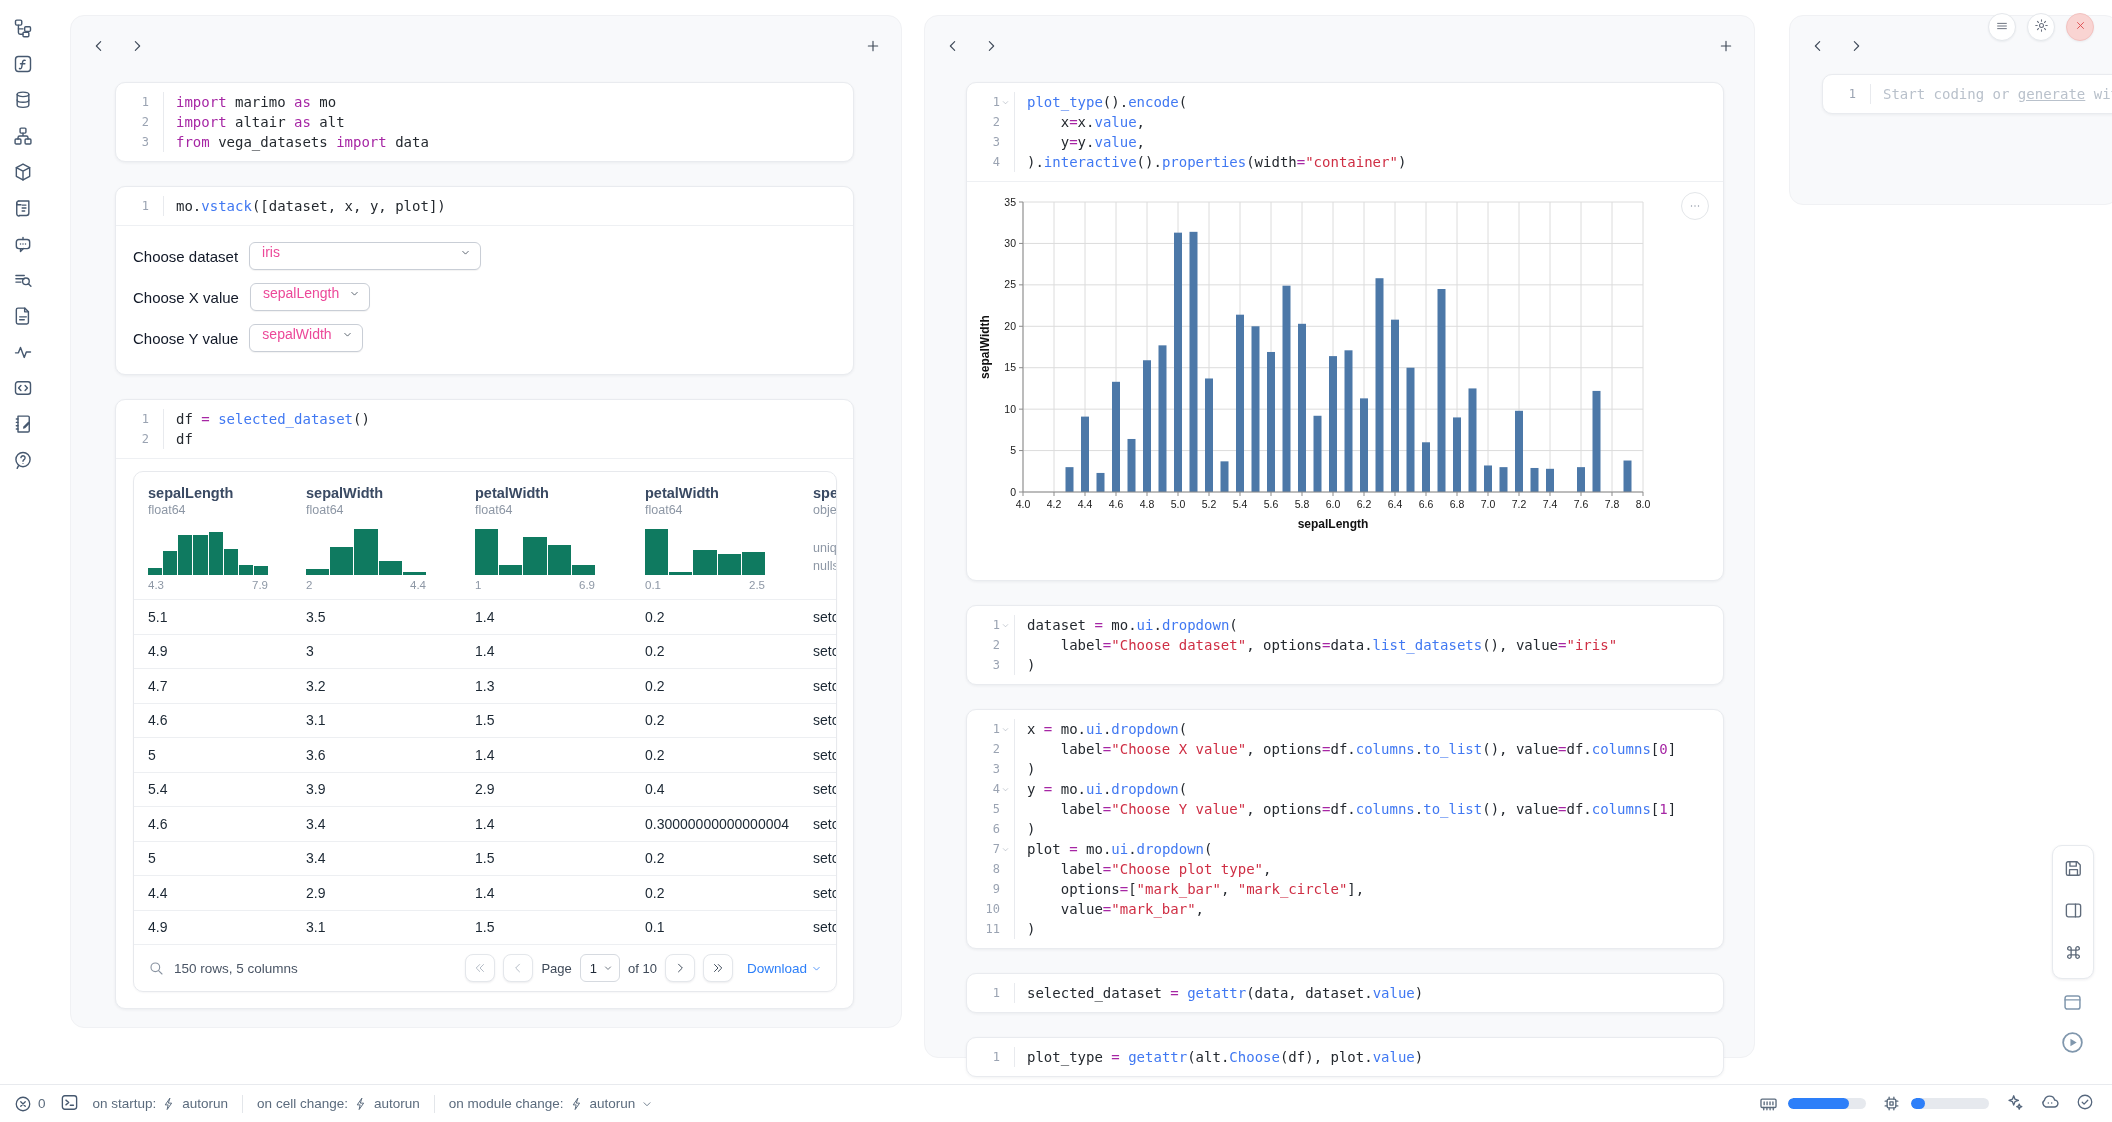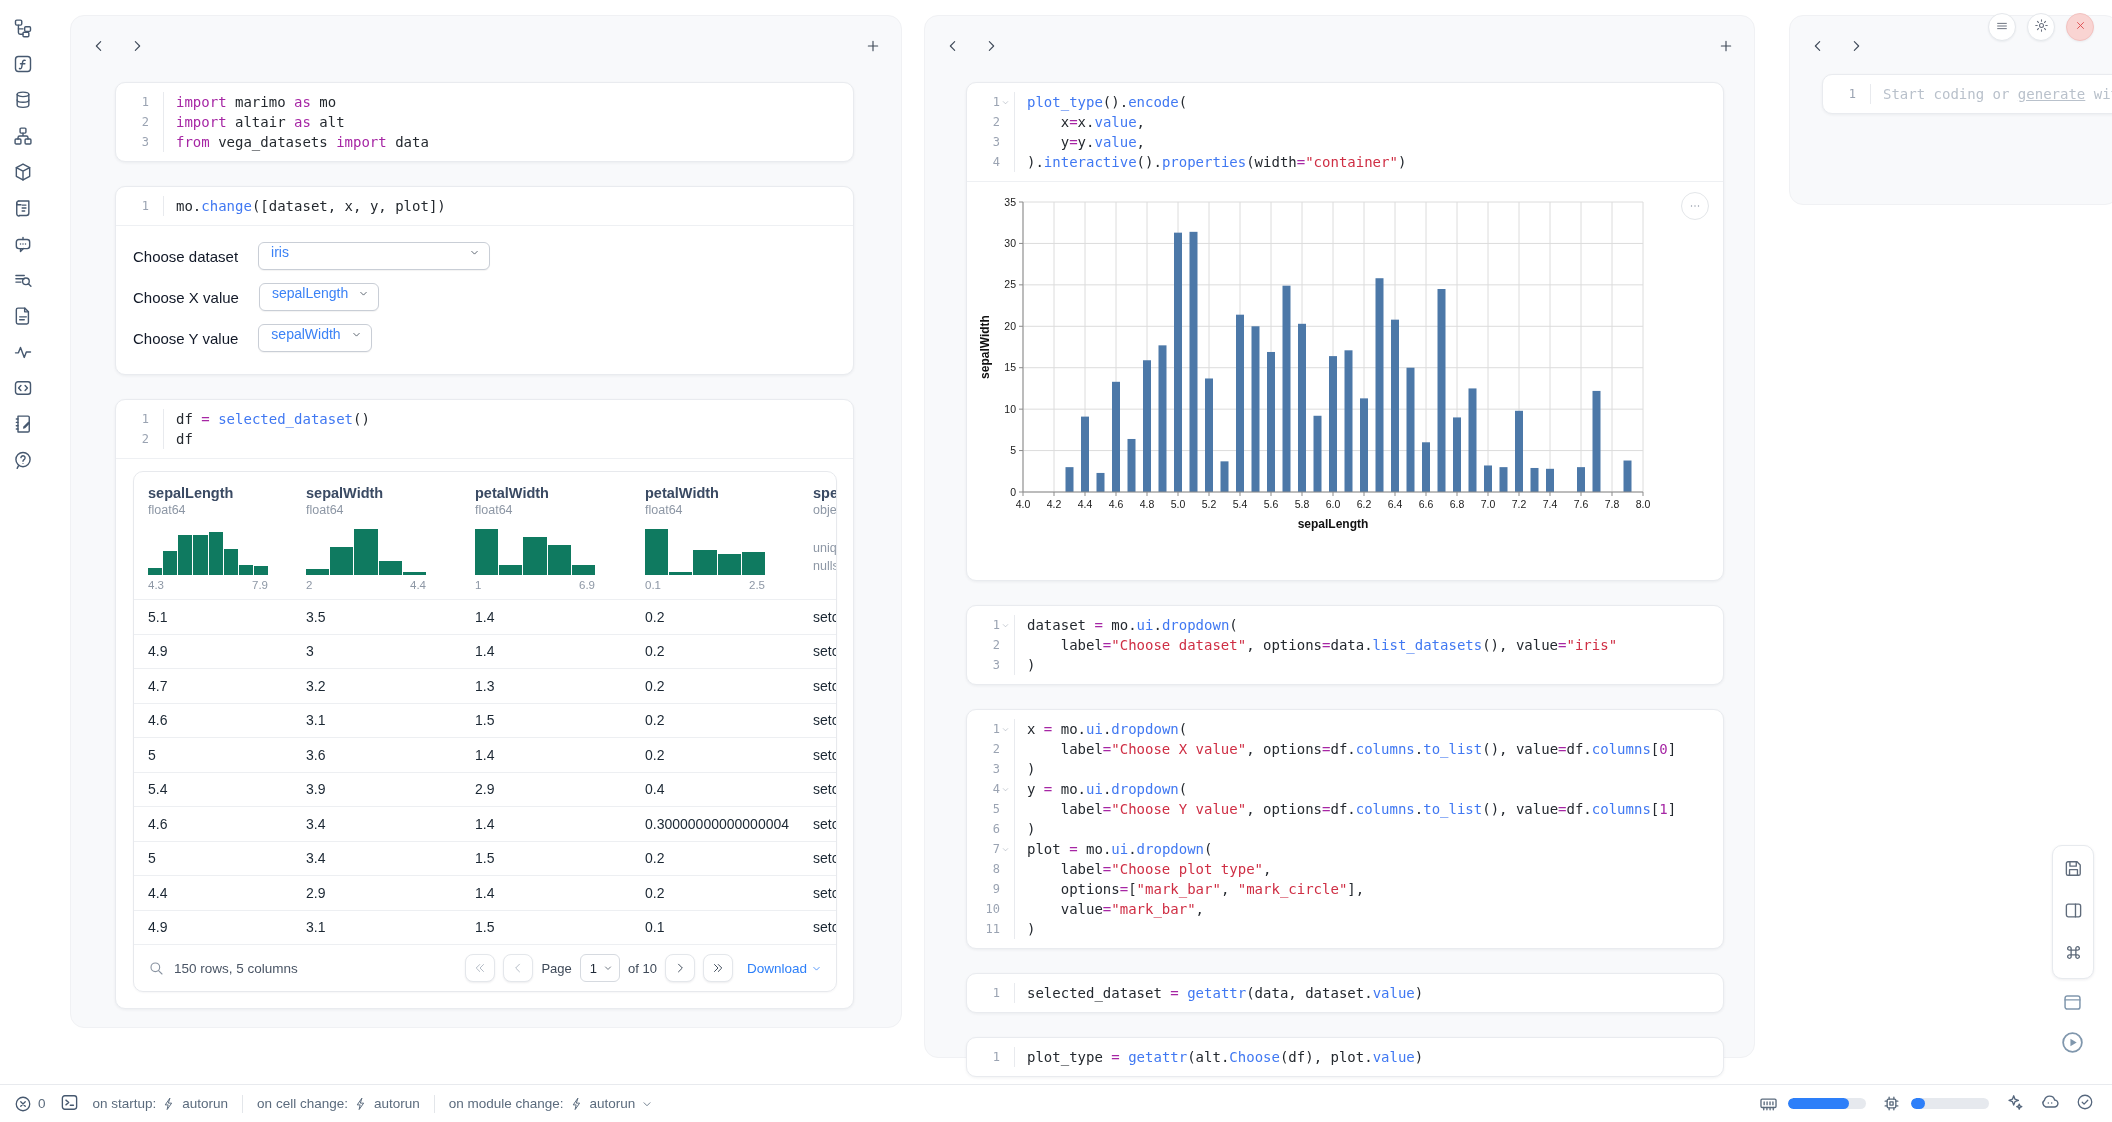--- a/index.html
+++ b/index.html
@@ -39,21 +39,21 @@
   .op{color:#a626a4;}
   .num{color:#a626a4;}
   .out-divider{border-top:1px solid #eef0f3;}
 
   
   .dd-output{padding:16px 18px 22px 17px;display:flex;flex-direction:column;gap:13px;}
   .dd-row{display:flex;align-items:center;gap:11px;}
   .dd-label{font-size:15px;color:#111827;}
   .select{display:flex;align-items:center;justify-content:space-between;gap:10px;height:28px;
           border:1px solid #c9ced6;border-radius:6px;background:#fff;box-shadow:0 1px 1px rgba(0,0,0,.05);
-          padding:0 9px 8px 12px;font-size:14px;color:#3b82f6;cursor:pointer;box-sizing:border-box;margin-left:9px;}
+          padding:0 9px 8px 12px;font-size:14px;color:#ec4899;cursor:pointer;box-sizing:border-box;}
   .select.wide{width:232px;}
   .select .chev{color:#35404e;display:flex;}
 
   
   .table-wrap{padding:12px 16px 16px 17px;}
   .table-card{border:1px solid #e7e9ed;border-radius:10px;background:#fff;overflow:hidden;box-shadow:0 1px 2px rgba(20,30,50,.04);}
   .tgrid{display:grid;grid-template-columns:158px 169px 170px 168px minmax(0,1fr);}
   .th{padding:13px 6px 8px 14px;overflow:hidden;white-space:nowrap;}
   .th .cname{font-size:14.5px;font-weight:bold;color:#3a4a63;}
   .th .dtype{font-size:12.5px;color:#8d97a5;margin-top:2px;}
@@ -279,21 +279,21 @@
             </div>
           </div>
         </div>
         <div class="cell">
           <div class="code-block">
             <div class="code-row">
               <span class="ln">
                 <span>1</span>
                 <span class="fold"></span>
               </span>
-              <span class="code">mo.<span class="fn">change</span>([dataset, x, y, plot])</span>
+              <span class="code">mo.<span class="fn">vstack</span>([dataset, x, y, plot])</span>
             </div>
           </div>
           <div class="dd-output out-divider">
             <div class="dd-row">
               <span class="dd-label">Choose dataset</span>
               <div class="select wide">
                 <span>iris</span>
                 <span class="chev">
                   <svg viewBox="0 0 24 24" width="11" height="11" fill="none" stroke="currentColor" stroke-width="1.7" stroke-linecap="round" stroke-linejoin="round">
                     <path d="M6 9.5l6 6 6-6"></path>

